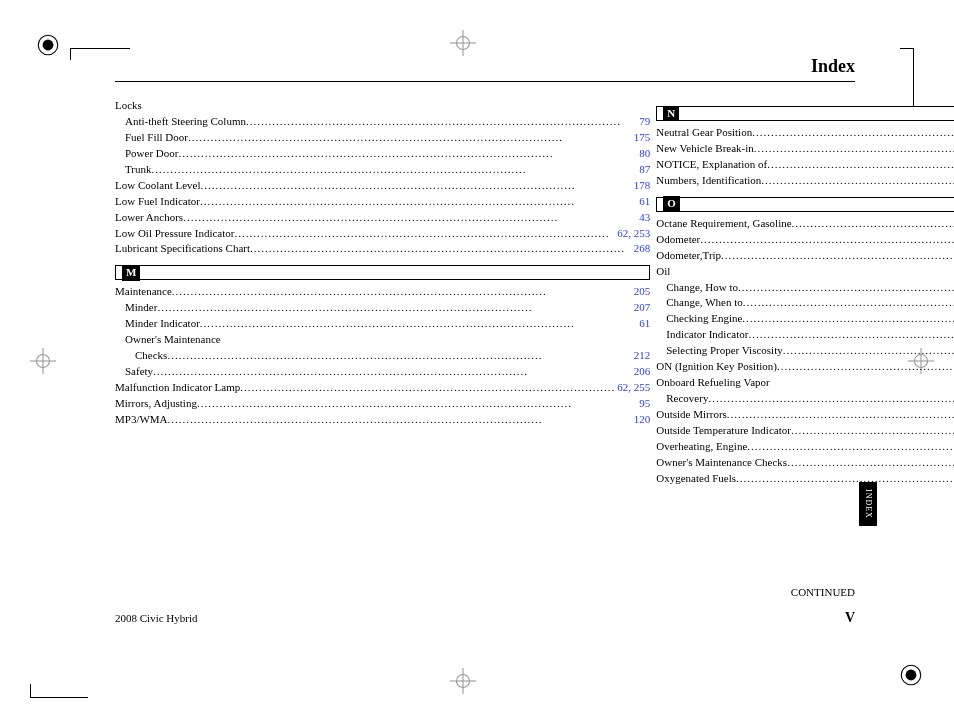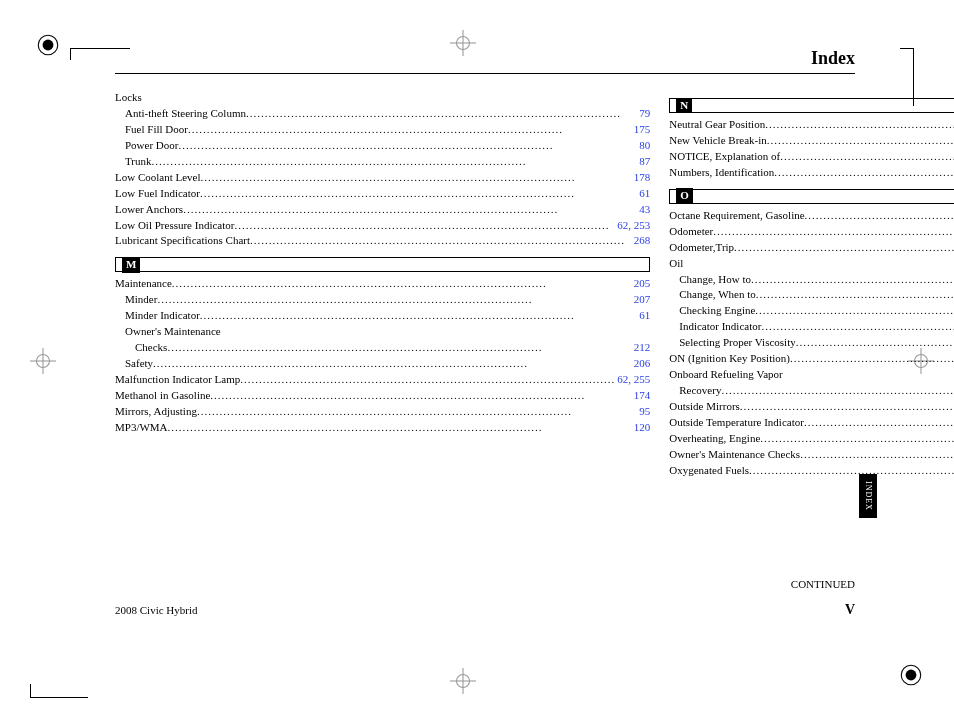--- a/index.html
+++ b/index.html
@@ -9,24 +9,24 @@
   .reg2{top:662px;left:898px}
   .reg-mid-top{top:30px;left:450px;}
   .reg-mid-bot{top:668px;left:450px;}
   .reg-mid-left{top:348px;left:30px;}
   .reg-mid-right{top:348px;left:908px;}
   .corner{position:absolute;border:1px solid #000}
   .c-tl-a{top:48px;left:70px;width:60px;height:12px;border-right:none;border-bottom:none}
   .c-tr{top:48px;right:40px;width:14px;height:58px;border-left:none;border-bottom:none}
   .c-bl{bottom:12px;left:30px;width:58px;height:14px;border-right:none;border-top:none}
   
-  .page{position:absolute;top:48px;left:115px;width:740px;height:610px;}
+  .page{position:absolute;top:56px;left:115px;width:740px;height:610px;}
   .title{font-weight:bold;font-size:18px;text-align:right;padding-right:0;margin-bottom:4px}
   .rule{height:1px;background:#000;margin-bottom:16px}
-  .cols{display:flex;gap:19px}
+  .cols{display:flex;gap:6px}
   .col{flex:1;font-size:11px;line-height:1.45}
   .hdr{border:1px solid #000;padding:0 6px;font-weight:bold;font-size:11px;margin:8px 0 4px 0;height:15px;display:flex;align-items:center}
   .hdr span{background:#000;color:#fff;padding:0 4px}
   .row{display:flex;white-space:nowrap;overflow:hidden}
   .row .t{flex:0 0 auto}
   .row .d{flex:1;overflow:hidden;letter-spacing:1px;color:#000}
   .row .d::before{content:"...................................................................................................."}
   .row .p{flex:0 0 auto;color:#2a3fe5;padding-left:2px}
   .row.sub1 .t{padding-left:10px}
   .row.sub2 .t{padding-left:20px}
@@ -159,25 +159,20 @@
           <span class="t">Safety</span>
           <span class="d"></span>
           <span class="p">206</span>
         </div>
       <div class="row">
           <span class="t">Malfunction Indicator Lamp</span>
           <span class="d"></span>
           <span class="p">62, 255</span>
         </div>
       <div class="row">
-          <span class="t">Methanol in Gasoline</span>
-          <span class="d"></span>
-          <span class="p">174</span>
-        </div>
-      <div class="row">
           <span class="t">Mirrors, Adjusting</span>
           <span class="d"></span>
           <span class="p">95</span>
         </div>
       <div class="row">
           <span class="t">MP3/WMA</span>
           <span class="d"></span>
           <span class="p">120</span>
         </div>
     </div>

